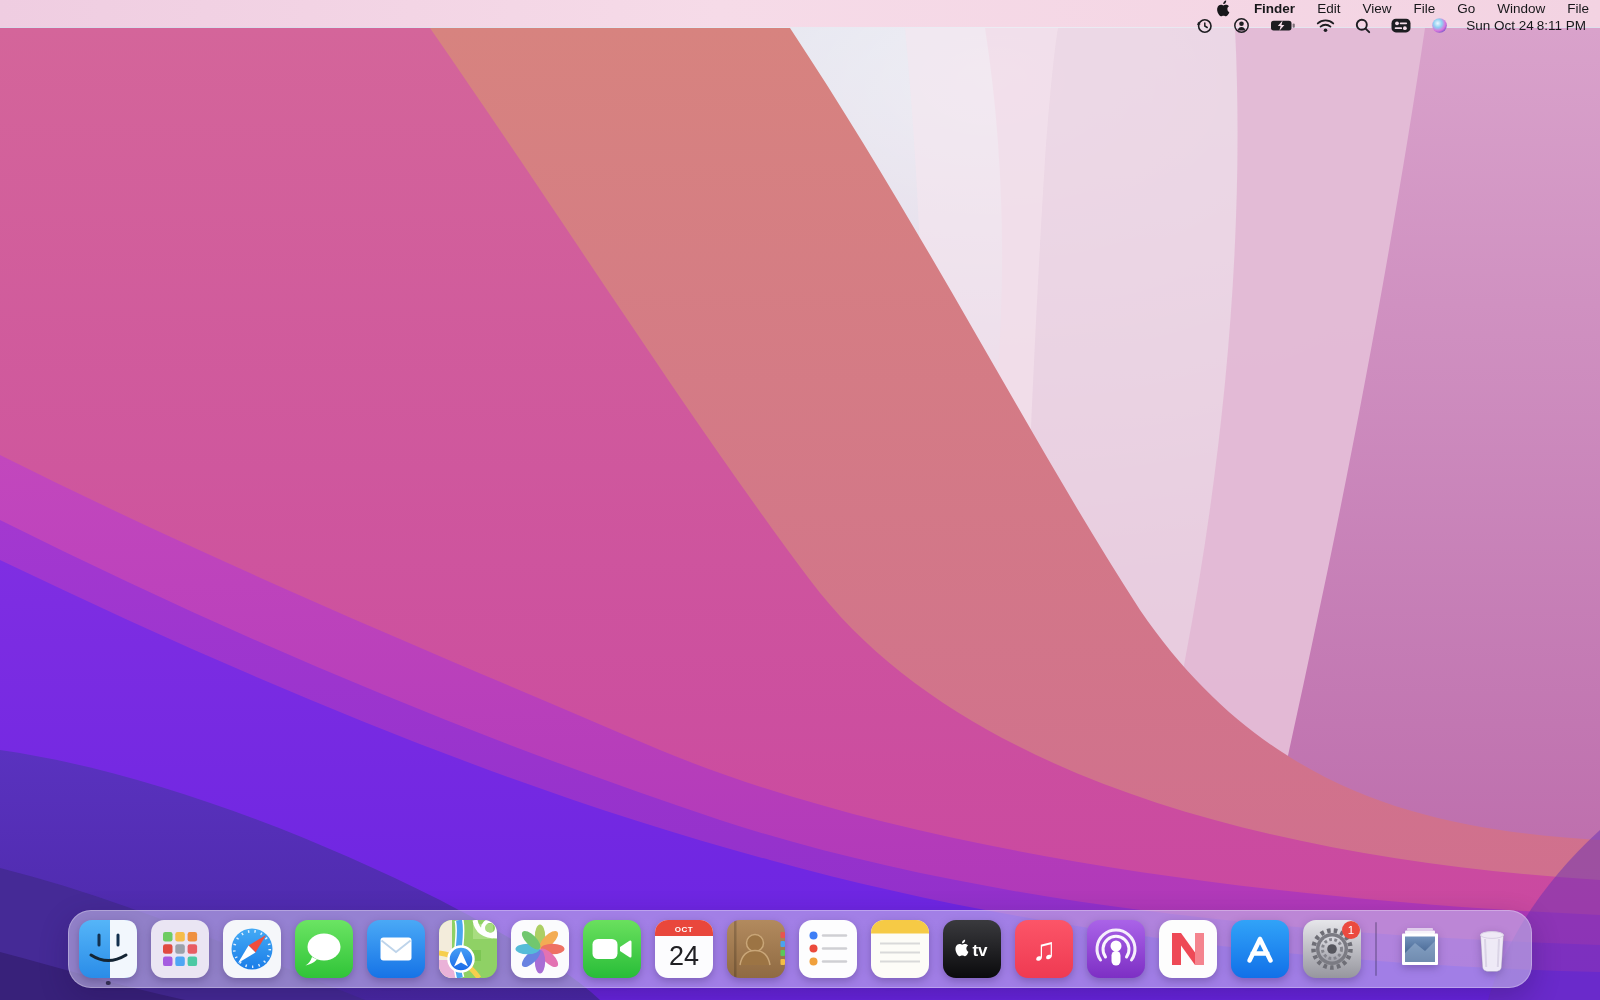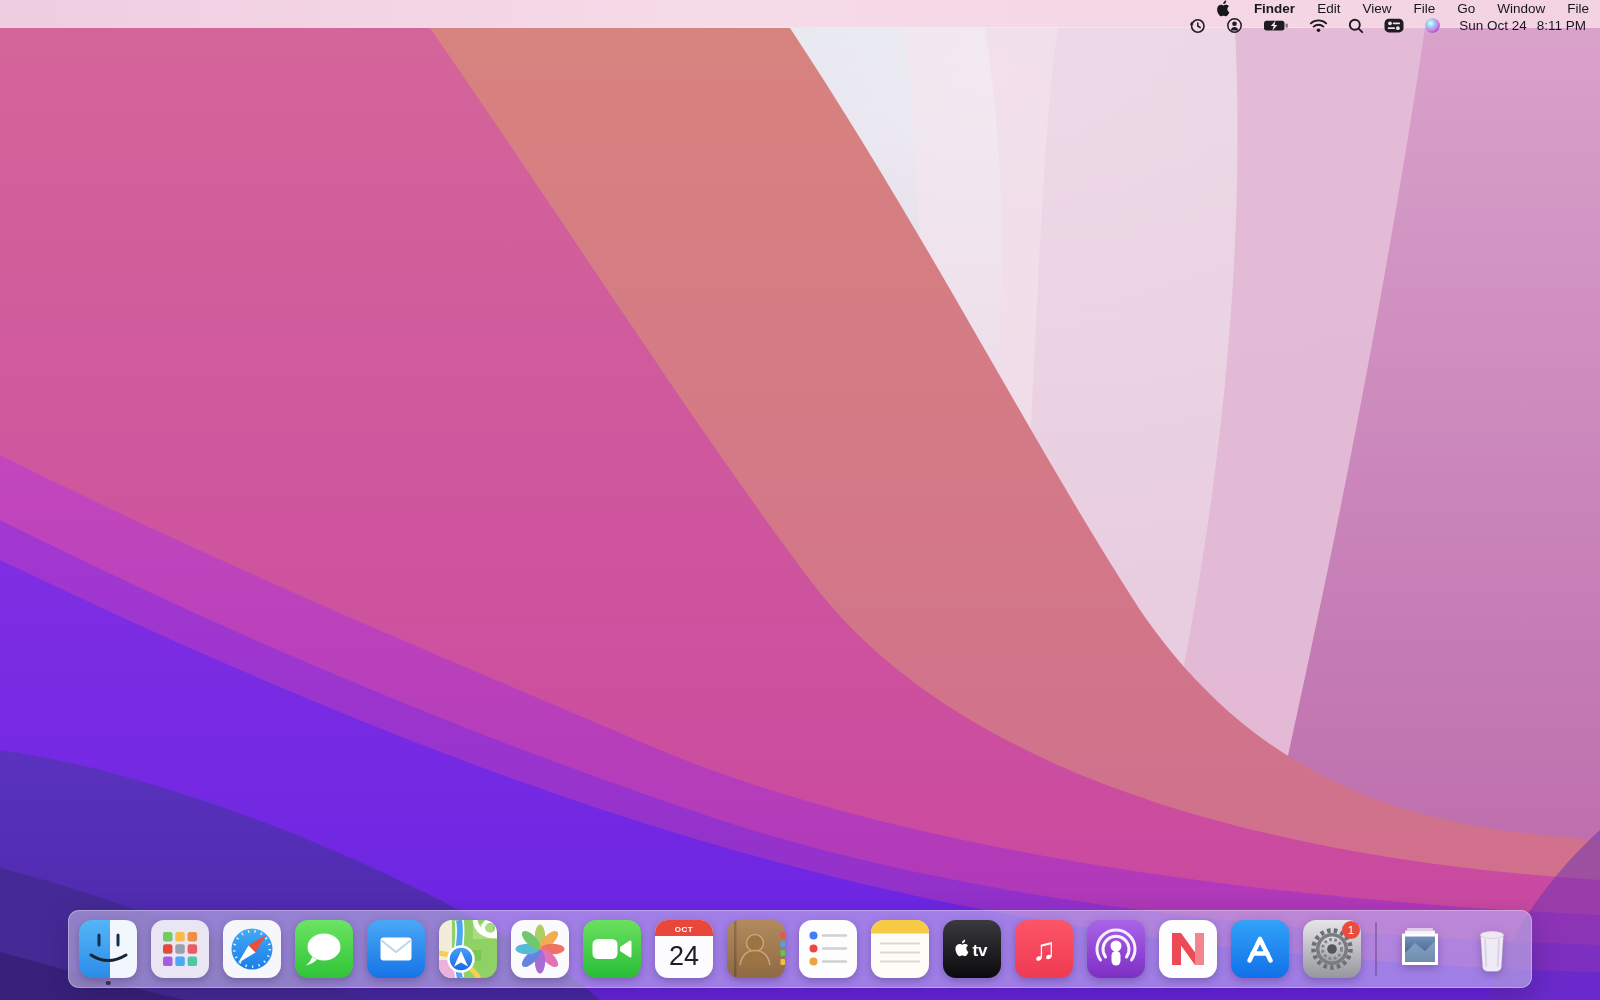--- a/index.html
+++ b/index.html
@@ -18,29 +18,29 @@
     display:flex;align-items:flex-end;
     background:linear-gradient(90deg,#efcde1 0%,#f6dbe8 45%,#f3d3e2 100%);
     color:#17171a;font-size:13.5px;flex-direction:column;
   }
   .menu-left{display:flex;align-items:center;padding-left:16px}
   .menu-item{padding:0 11px;white-space:nowrap;cursor:default}
   .menu-item.apple{padding:0 13px 0 4px;display:flex;align-items:center}
   .app-name{font-weight:700}
   .menu-right{margin-left:auto;display:flex;align-items:center;padding-right:14px}
   .status-icon{padding:0 10px;display:flex;align-items:center}
-  .clock{display:flex;gap:10px;padding-left:8px;white-space:nowrap}
+  .clock{display:flex;gap:3px;padding-left:8px;white-space:nowrap}
 
   
   .dock{
     position:absolute;left:50%;transform:translateX(-50%);bottom:12px;z-index:20;
     height:76px;display:flex;align-items:center;gap:14px;padding:0 10px;
     background:rgba(197,186,233,0.60);
     border:1px solid rgba(255,255,255,0.28);
-    border-radius:11px;
+    border-radius:23px;
     box-shadow:0 10px 28px rgba(35,18,80,0.30);
   }
   .dock-item{width:58px;height:58px;position:relative;flex:none}
   .dock-item>svg{width:58px;height:58px;display:block;filter:drop-shadow(0 3px 4px rgba(28,14,66,0.28))}
   .dock-divider{width:2px;height:54px;background:rgba(42,36,74,0.30);flex:none;border-radius:1px}
   .run-dot{
     position:absolute;left:50%;transform:translateX(-50%);bottom:-7px;
     width:4.5px;height:4.5px;border-radius:50%;background:rgba(24,22,48,0.75);
   }
   text{font-family:"Liberation Sans",sans-serif}

